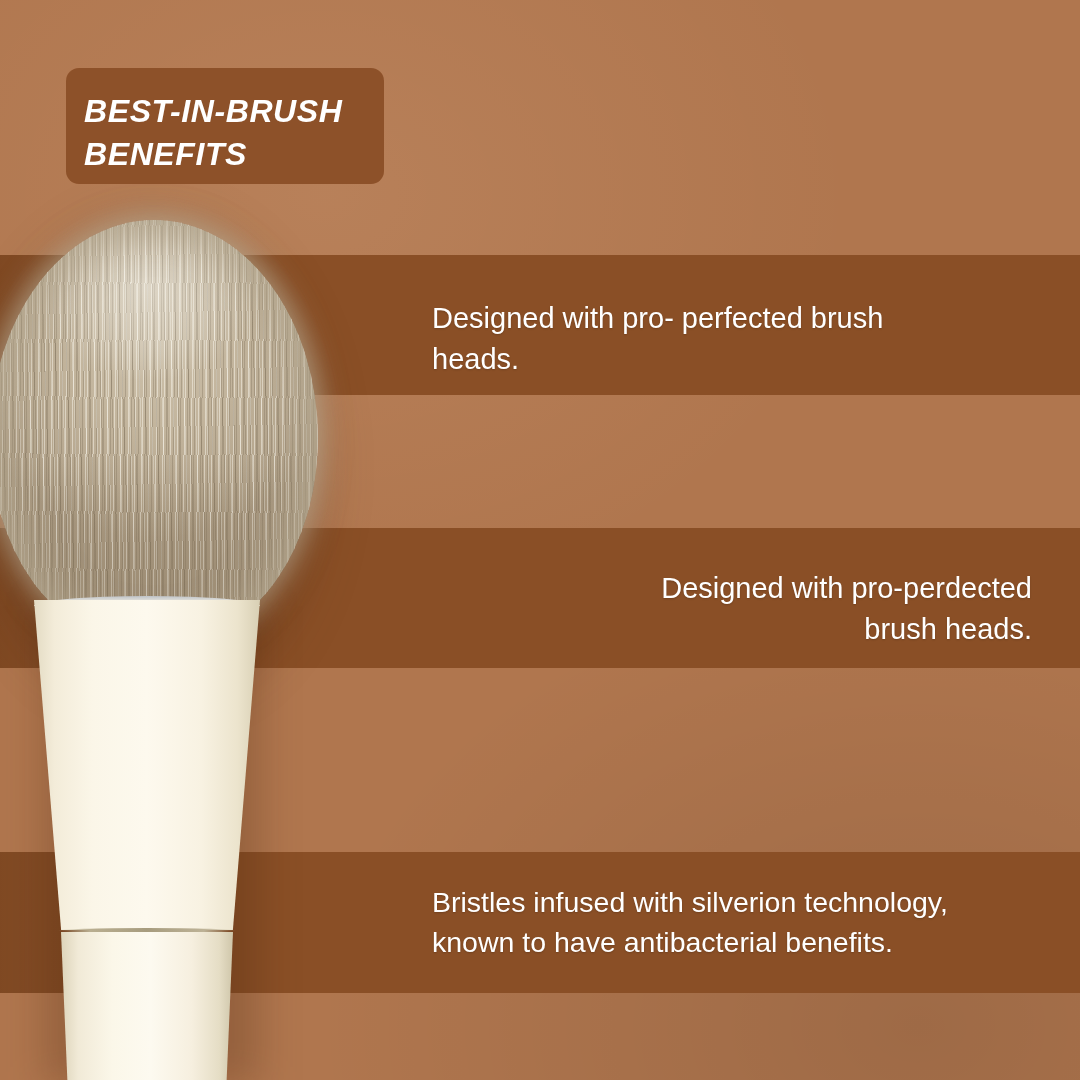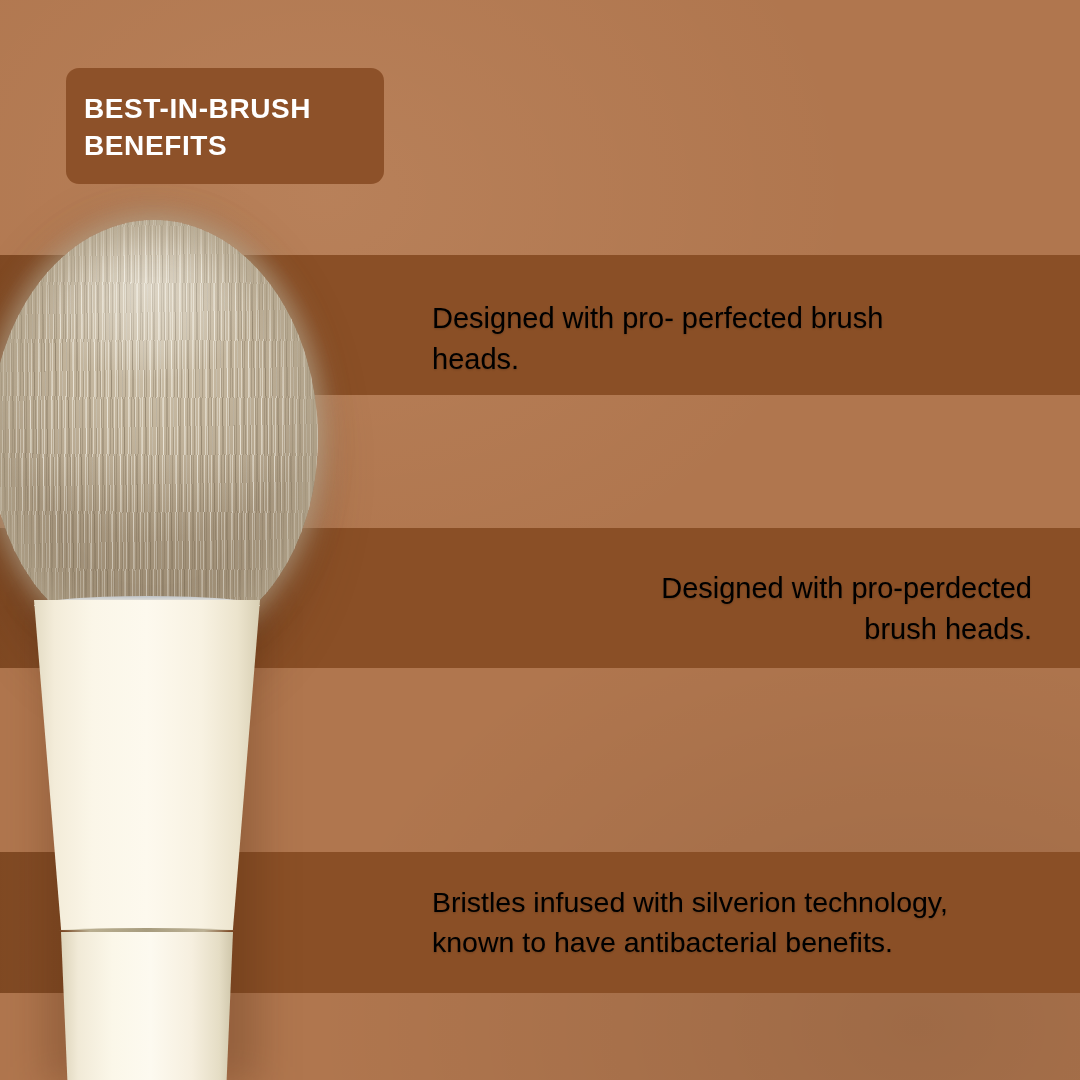--- a/index.html
+++ b/index.html
@@ -51,32 +51,33 @@
     top: 68px;
     width: 318px;
     height: 116px;
     background: #8d5129;
     border-radius: 13px;
     box-sizing: border-box;
     padding: 22px 24px 0 18px;
   }
   .title-badge .title-text {
     color: #ffffff;
-    font-size: 28px;
+    font-size: 32px;
     font-weight: bold;
     letter-spacing: 0.6px;
     line-height: 1.33;
     white-space: pre-line;
+    font-style: italic;
   }
 
   
   .benefit-text {
     position: absolute;
     left: 432px;
-    color: #000000;
+    color: #ffffff;
     font-size: 29px;
     line-height: 1.42;
     white-space: pre-line;
     text-shadow: 0 1px 2px rgba(0,0,0,0.18);
   }
   #benefit-0 { top: 298px; width: 600px; }
   #benefit-1 { top: 568px; width: 600px; text-align: right; }
   #benefit-2 { top: 882px; width: 660px; font-size: 28.5px; }
 
   

